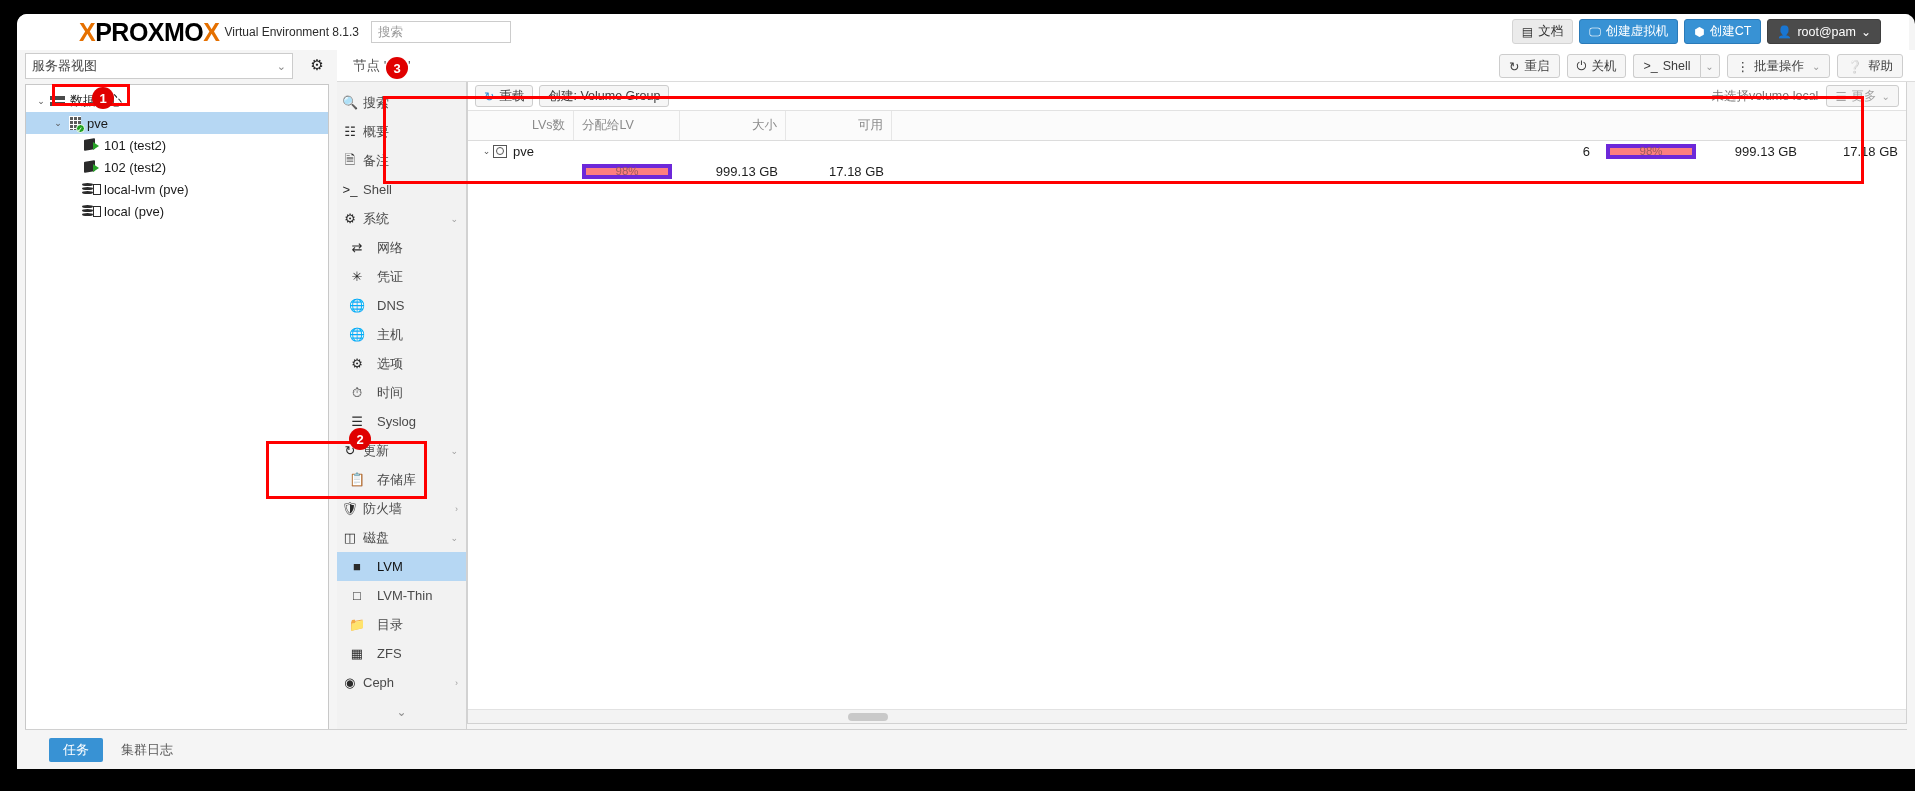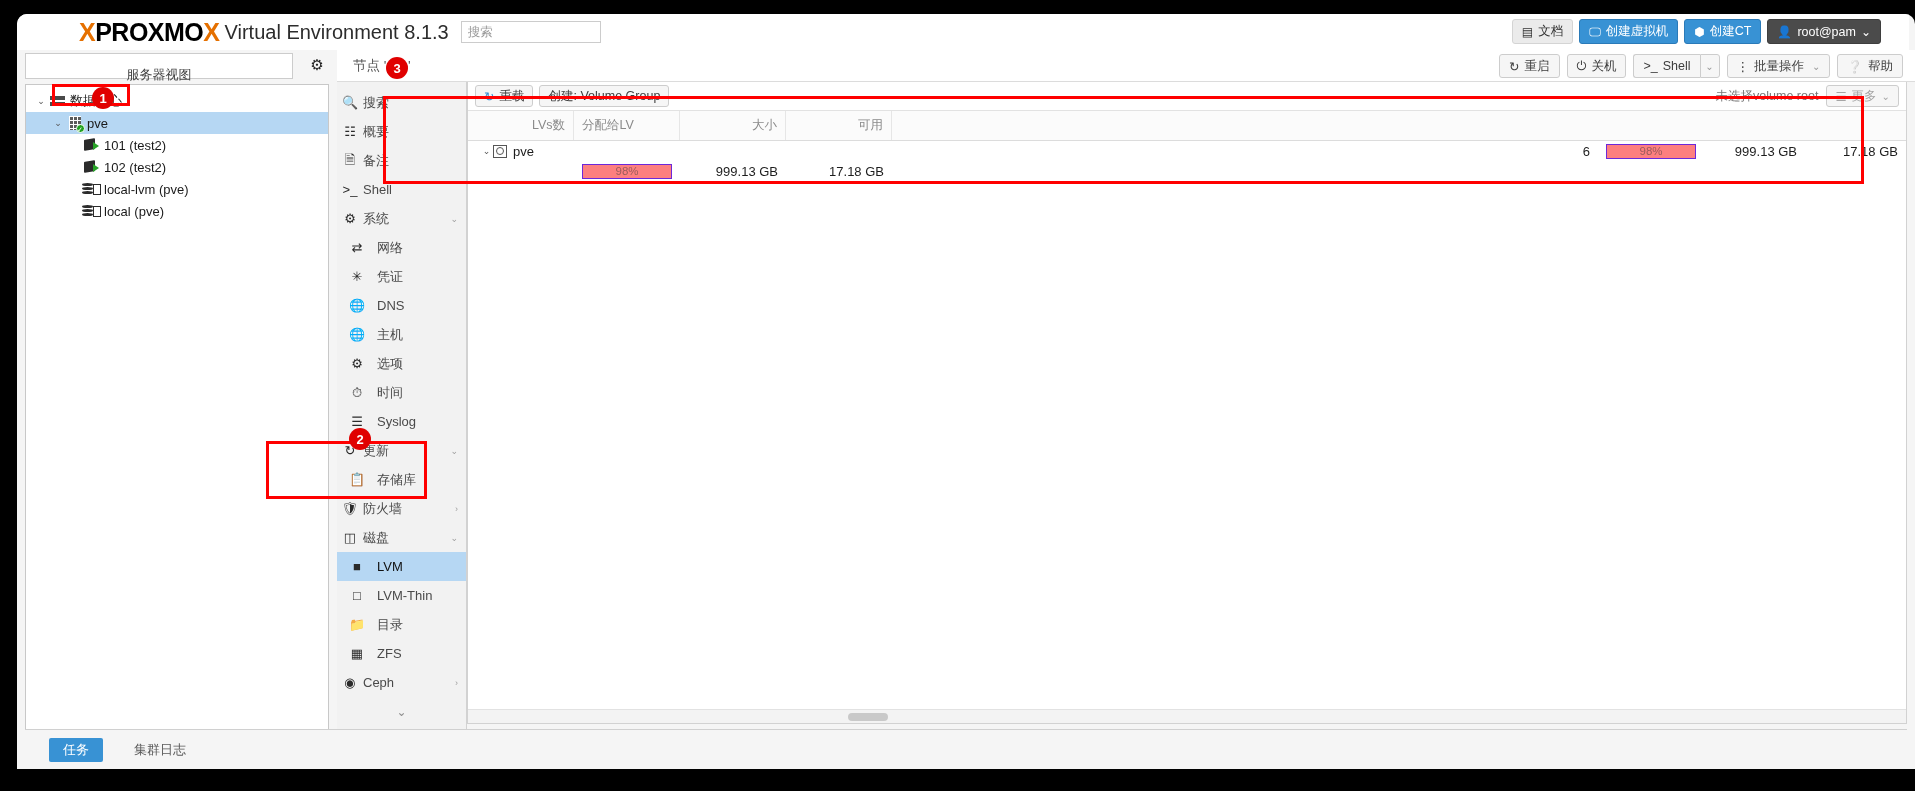--- a/index.html
+++ b/index.html
@@ -26,21 +26,21 @@
   #masthead {
     position:absolute; left:0; top:0; width:1892px; height:36px;
     background:#fff;
     display:flex; align-items:center;
   }
   .logo { display:flex; align-items:center; margin-left:62px; }
   .logo .lg { font-size:25px; font-weight:bold; letter-spacing:-0.5px; line-height:1; }
   .logo .lg .o { color:#e57000; }
   .logo .lg .b { color:#000; }
   .logo .ve {
-    font-size:20px; color:#2c2c2c; margin-left:5px; white-space:nowrap;
+    font-size:12px; color:#2c2c2c; margin-left:5px; white-space:nowrap;
   }
   #global-search {
     margin-left:12px; width:140px; height:22px;
     border:1px solid #ccc; background:#fff;
     font-family:"Liberation Sans", sans-serif; font-size:12.5px;
     color:#333; padding:0 6px; outline:none;
   }
   #global-search::placeholder { color:#999; }
 
   #masthead-right {
@@ -59,21 +59,21 @@
 
   
   #secondbar {
     position:absolute; left:0; top:36px; width:1898px; height:30px;
     background:#f5f5f5;
   }
   #srvview {
     position:absolute; left:8px; top:3px; width:268px; height:24px;
     background:#fff; border:1px solid #ccc;
     display:flex; align-items:center; padding:12px 6px;
-    font-size:13px; color:#444; cursor:pointer;flex-direction:column;
+    font-size:13px; color:#444; cursor:pointer;
   }
   #srvview .cv { margin-left:auto; color:#8a8a8a; font-size:11px; }
   #gear {
     position:absolute; left:288px; top:3px; width:24px; height:24px;
     display:flex; align-items:center; justify-content:center;
     font-size:15px; color:#222; cursor:pointer;
   }
 
   
   #nodebar {
@@ -223,21 +223,21 @@
   .trow .td { display:flex; align-items:center; padding:0 8px; }
   .trow .td.r { justify-content:flex-end; }
   .c-name { width:1089px; }
   .c-lvs  { width:106px; }
   .c-alloc{ width:106px; }
   .c-size { width:106px; }
   .c-free { width:106px; }
 
   .pbar {
     position:relative; width:95px; height:15px;
-    background:#fd7f7f; border:1px solid #6d28d9;
+    background:#fd7f7f; border:4px solid #6d28d9;
     display:flex; align-items:center; justify-content:center;
     font-size:11.5px; color:#9c5b5b;
   }
   .ic-vg { width:14px; height:13px; position:relative; flex:none; }
   .ic-vg .o { position:absolute; inset:0; border:1.5px solid #555; }
   .ic-vg .i { position:absolute; left:3px; top:2.5px; width:8px; height:8px; border:1.5px solid #555; border-radius:50%; }
   .ic-pv { width:14px; height:11px; position:relative; flex:none; }
   .ic-pv .b { position:absolute; inset:0; border:1.5px solid #555; border-radius:2px; }
   .ic-pv .l { position:absolute; left:1.5px; top:4px; width:11px; height:1.5px; background:#555; }
   .ic-pv .d { position:absolute; left:5.5px; top:7px; width:2px; height:2px; background:#555; }
@@ -248,21 +248,21 @@
   }
   #hscroll .thumb {
     position:absolute; left:380px; top:3px; width:40px; height:8px;
     background:#c9c9c9; border-radius:4px;
   }
 
   
   #bottombar {
     position:absolute; left:8px; right:8px; bottom:0; height:40px;
     background:#f5f5f5; border-top:1px solid #d0d0d0;
-    display:flex; align-items:center; padding-left:24px; gap:17px;
+    display:flex; align-items:center; padding-left:24px; gap:4px;
   }
   .bt { font-size:13px; color:#5a5a5a; padding:3px 14px; cursor:pointer; }
   .bt.sel { background:#3892d4; color:#fff; border-radius:2px; }
 
   
   .anno-box {
     position:absolute; border:3px solid #f00; pointer-events:none; z-index:40;
   }
   .anno-num {
     position:absolute; width:22px; height:22px; border-radius:50%;
@@ -527,21 +527,21 @@
 
     <div id="ctoolbar">
       <div class="cbtn">
         <span style="color:#3892d4">↻</span>
         <span>重载</span>
       </div>
       <div class="cbtn">
         <span>创建: Volume Group</span>
       </div>
       <div id="ctoolbar-right">
-        <span id="no-vg">未选择volume root</span>
+        <span id="no-vg">未选择volume local</span>
         <div class="cbtn dis">
           <span>☰</span>
           <span>更多</span>
           <span style="font-size:10px">⌄</span>
         </div>
       </div>
     </div>
 
     <div id="thead">
       <div class="th r c-lvs">LVs数</div>

